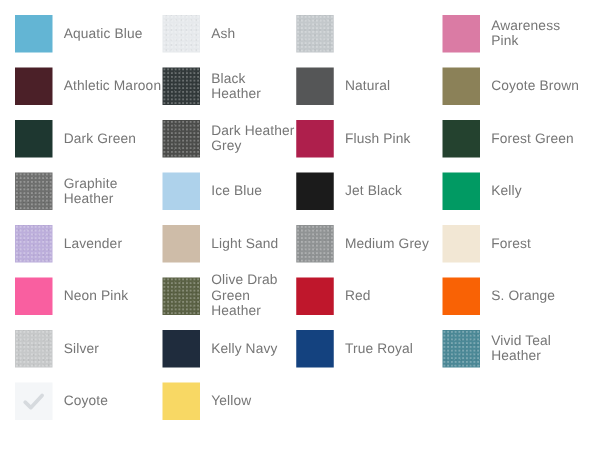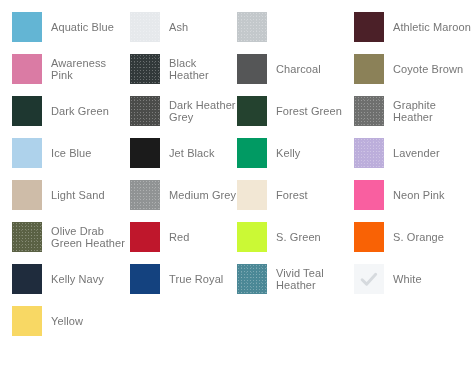--- a/index.html
+++ b/index.html
@@ -85,49 +85,53 @@
       <span class="swatch-label">Aquatic Blue</span>
     </div>
     <div class="swatch-option">
       <span class="swatch-chip textured" style="background-color: rgb(230, 233, 236);"></span>
       <span class="swatch-label">Ash</span>
     </div>
     <div class="swatch-option">
       <span class="swatch-chip textured" style="background-color: rgb(195, 200, 203);"></span>
     </div>
     <div class="swatch-option">
+      <span class="swatch-chip" style="background-color: rgb(218, 123, 164);"></span>
+      <span class="swatch-label">Awareness Pink</span>
+    </div>
+    <div class="swatch-option">
       <span class="swatch-chip" style="background-color: rgb(75, 32, 40);"></span>
       <span class="swatch-label">Athletic Maroon</span>
     </div>
     <div class="swatch-option">
-      <span class="swatch-chip" style="background-color: rgb(218, 123, 164);"></span>
-      <span class="swatch-label">Awareness Pink</span>
-    </div>
-    <div class="swatch-option">
       <span class="swatch-chip textured" style="background-color: rgb(50, 57, 58);"></span>
       <span class="swatch-label">Black Heather</span>
     </div>
     <div class="swatch-option">
       <span class="swatch-chip" style="background-color: rgb(85, 86, 87);"></span>
-      <span class="swatch-label">Charcoal</span>
+      <span class="swatch-label">Natural</span>
     </div>
     <div class="swatch-option">
       <span class="swatch-chip" style="background-color: rgb(139, 129, 88);"></span>
       <span class="swatch-label">Coyote Brown</span>
     </div>
     <div class="swatch-option">
       <span class="swatch-chip" style="background-color: rgb(30, 55, 48);"></span>
       <span class="swatch-label">Dark Green</span>
     </div>
     <div class="swatch-option">
       <span class="swatch-chip textured" style="background-color: rgb(75, 76, 74);"></span>
       <span class="swatch-label">Dark Heather
 Grey</span>
     </div>
     <div class="swatch-option">
+      <span class="swatch-chip" style="background-color: rgb(174, 31, 76);"></span>
+      <span class="swatch-label">Flush Pink</span>
+    </div>
+    <div class="swatch-option">
       <span class="swatch-chip" style="background-color: rgb(36, 66, 47);"></span>
       <span class="swatch-label">Forest Green</span>
     </div>
     <div class="swatch-option">
       <span class="swatch-chip textured" style="background-color: rgb(110, 111, 110);"></span>
       <span class="swatch-label">Graphite
 Heather</span>
     </div>
     <div class="swatch-option">
       <span class="swatch-chip" style="background-color: rgb(174, 210, 235);"></span>
@@ -164,45 +168,45 @@
     <div class="swatch-option">
       <span class="swatch-chip textured" style="background-color: rgb(90, 97, 68);"></span>
       <span class="swatch-label">Olive Drab
 Green Heather</span>
     </div>
     <div class="swatch-option">
       <span class="swatch-chip" style="background-color: rgb(191, 23, 44);"></span>
       <span class="swatch-label">Red</span>
     </div>
     <div class="swatch-option">
-      <span class="swatch-chip" style="background-color: rgb(203, 249, 53);"></span>
-      <span class="swatch-label">S. Green</span>
-    </div>
-    <div class="swatch-option">
       <span class="swatch-chip" style="background-color: rgb(249, 98, 5);"></span>
       <span class="swatch-label">S. Orange</span>
+    </div>
+    <div class="swatch-option">
+      <span class="swatch-chip textured" style="background-color: rgb(198, 200, 201);"></span>
+      <span class="swatch-label">Silver</span>
     </div>
     <div class="swatch-option">
       <span class="swatch-chip" style="background-color: rgb(31, 44, 61);"></span>
       <span class="swatch-label">Kelly Navy</span>
     </div>
     <div class="swatch-option">
       <span class="swatch-chip" style="background-color: rgb(20, 66, 127);"></span>
       <span class="swatch-label">True Royal</span>
     </div>
     <div class="swatch-option">
       <span class="swatch-chip textured" style="background-color: rgb(75, 136, 150);"></span>
       <span class="swatch-label">Vivid Teal
 Heather</span>
     </div>
     <div class="swatch-option">
       <span class="swatch-chip" style="background-color: rgb(244, 246, 248);">
         <svg class="check-icon" viewBox="0 0 24 24" aria-hidden="true">
           <path d="M4.5 12.8 L9.4 17.6 L19.3 6.9" fill="none" stroke="#d6dade" stroke-width="3.2" stroke-linecap="round" stroke-linejoin="round"></path>
         </svg>
       </span>
-      <span class="swatch-label">White</span>
+      <span class="swatch-label">Coyote</span>
     </div>
     <div class="swatch-option">
       <span class="swatch-chip" style="background-color: rgb(248, 216, 100);"></span>
       <span class="swatch-label">Yellow</span>
     </div>
   </div>
 
 </body></html>

